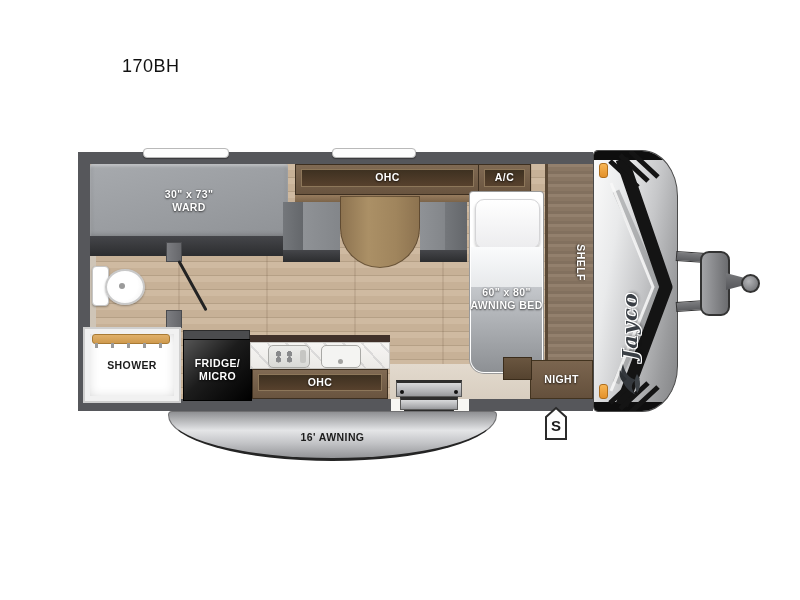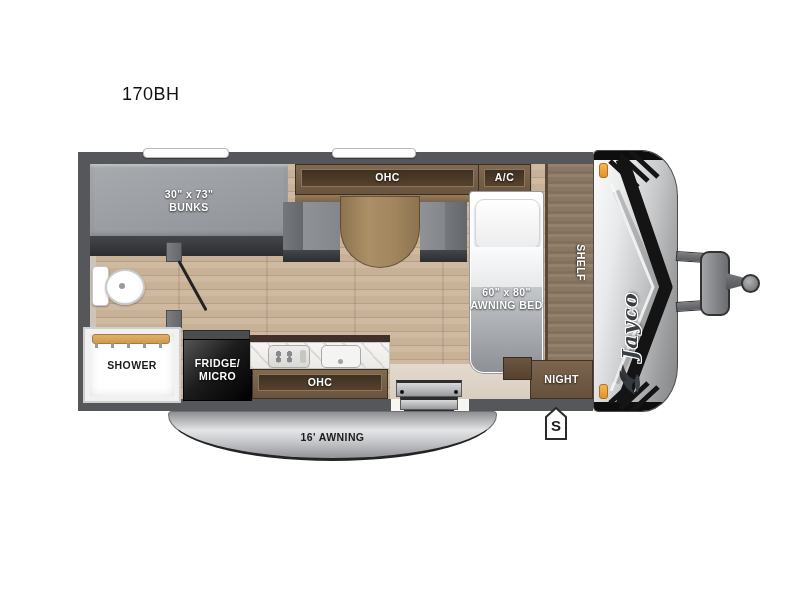--- a/index.html
+++ b/index.html
@@ -81,21 +81,21 @@
   .brand-text{font-family:"DejaVu Serif",serif;font-style:italic;font-weight:bold;
               font-size:21px;letter-spacing:1px;color:#3a3f45;
               text-shadow:-1px -1px 0 #fff,1px -1px 0 #fff,-1px 1px 0 #fff,1px 1px 0 #fff,2px 2px 3px rgba(0,0,0,.35);}
 
   .bar{background:linear-gradient(180deg,#7d7e81,#5b5c5f);border:1px solid #353536;}
   .tank{background:linear-gradient(90deg,#a2a3a6,#6b6c6f);border:2px solid #333;border-radius:9px;}
   .coupler{background:linear-gradient(180deg,#77787b,#55565a);
            clip-path:polygon(0 0,100% 26%,100% 74%,0 100%);}
   .ball{background:radial-gradient(circle at 38% 35%,#b3b4b7,#66676a);border:2px solid #333;border-radius:50%;}
 
-  .title{font-size:18px;color:#111;letter-spacing:.5px;margin-top:28px;}
+  .title{font-size:18px;color:#111;letter-spacing:.5px;}
   .vtext{transform:rotate(90deg);transform-origin:center;white-space:nowrap;}
   .swing{background:#232323;transform-origin:0 0;height:2.5px;border-radius:2px;}
   .stub{background:linear-gradient(90deg,#7c7d81,#66676b);border:1px solid #4a4b4e;box-sizing:border-box;}
 </style>
 </head>
 <body>
 
 <div class="stage">
 
   <div class="abs title" style="left:122px;top:56px;">170BH</div>
@@ -104,21 +104,21 @@
 
     <div class="abs floor" style="left:12px;top:12px;width:493px;height:235px;"></div>
 
     <div class="abs cream" style="left:312px;top:212px;width:142px;height:35px;"></div>
 
     <div class="abs" style="left:12px;top:94px;width:6px;height:84px;background:#cfc5b7;"></div>
 
     <div class="abs mattress center" style="left:12px;top:12px;width:198px;height:74px;">
       <div class="lbl">
         <div>30" x 73"</div>
-        <div>BUNKS</div>
+        <div>WARD</div>
       </div>
     </div>
     <div class="abs base-dark" style="left:12px;top:84px;width:204px;height:20px;"></div>
 
     <div class="abs cab" style="left:217px;top:12px;width:185px;height:31px;">
       <div class="cab-inner">
           <span class="lbl">OHC</span>
         </div>
     </div>
     <div class="abs" style="left:217px;top:43px;width:185px;height:7px;background:linear-gradient(180deg,#977c5e,#7c6449);"></div>

